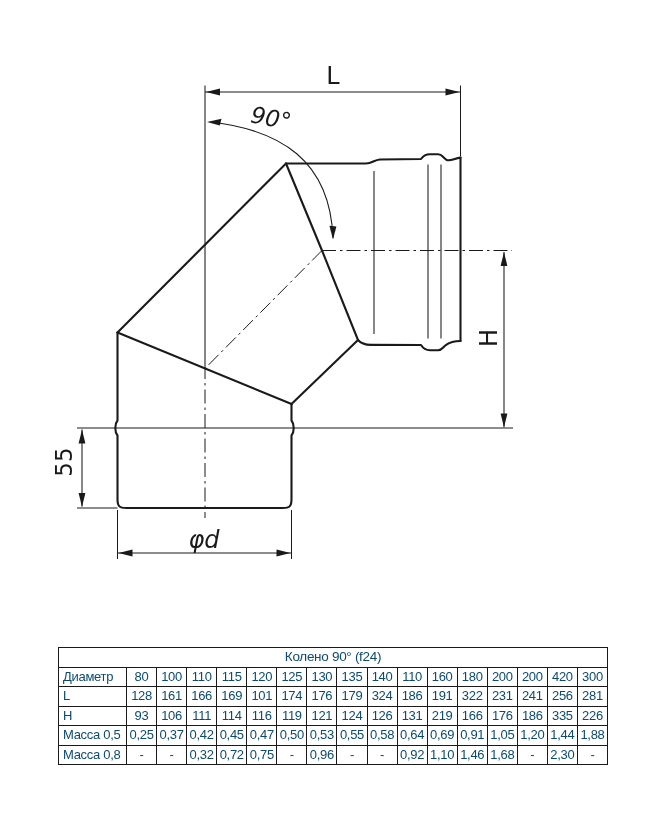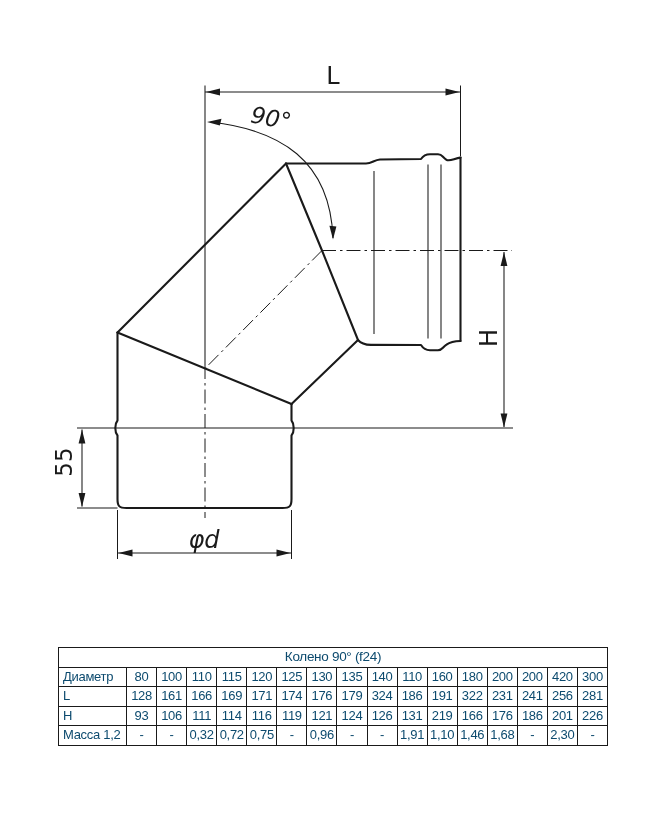--- a/index.html
+++ b/index.html
@@ -141,21 +141,21 @@
           <td>200</td>
           <td>420</td>
           <td>300</td>
         </tr>
         <tr>
           <td class="lbl">L</td>
           <td>128</td>
           <td>161</td>
           <td>166</td>
           <td>169</td>
-          <td>171</td>
+          <td>101</td>
           <td>174</td>
           <td>176</td>
           <td>179</td>
           <td>324</td>
           <td>186</td>
           <td>191</td>
           <td>322</td>
           <td>231</td>
           <td>241</td>
           <td>256</td>
@@ -170,35 +170,54 @@
           <td>116</td>
           <td>119</td>
           <td>121</td>
           <td>124</td>
           <td>126</td>
           <td>131</td>
           <td>219</td>
           <td>166</td>
           <td>176</td>
           <td>186</td>
-          <td>201</td>
+          <td>335</td>
           <td>226</td>
         </tr>
         <tr>
-          <td class="lbl">Масса 1,2</td>
+          <td class="lbl">Масса 0,5</td>
+          <td>0,25</td>
+          <td>0,37</td>
+          <td>0,42</td>
+          <td>0,45</td>
+          <td>0,47</td>
+          <td>0,50</td>
+          <td>0,53</td>
+          <td>0,55</td>
+          <td>0,58</td>
+          <td>0,64</td>
+          <td>0,69</td>
+          <td>0,91</td>
+          <td>1,05</td>
+          <td>1,20</td>
+          <td>1,44</td>
+          <td>1,88</td>
+        </tr>
+        <tr>
+          <td class="lbl">Масса 0,8</td>
           <td>-</td>
           <td>-</td>
           <td>0,32</td>
           <td>0,72</td>
           <td>0,75</td>
           <td>-</td>
           <td>0,96</td>
           <td>-</td>
           <td>-</td>
-          <td>1,91</td>
+          <td>0,92</td>
           <td>1,10</td>
           <td>1,46</td>
           <td>1,68</td>
           <td>-</td>
           <td>2,30</td>
           <td>-</td>
         </tr>
       </tbody>
   </table>
 

